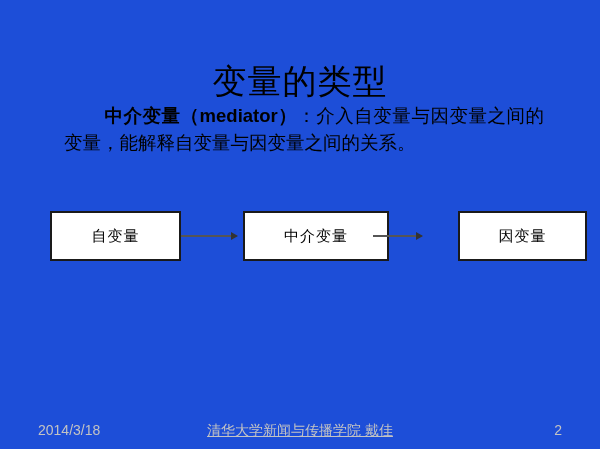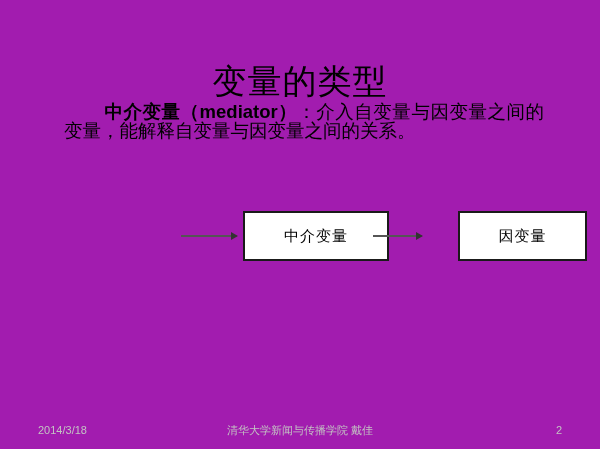--- a/index.html
+++ b/index.html
@@ -11,21 +11,21 @@
     height: 449px;
     background: #ffffff;
     font-family: "Liberation Sans", "DejaVu Sans", sans-serif;
     overflow: hidden;
     position: relative;
   }
 
   .slide {
     position: absolute;
     inset: 0;
-    background: #a21caf;
+    background: #1d4ed8;
   }
 
   
   .slide-title {
     position: absolute;
     top: 36px;
     left: 0;
     width: 600px;
     text-align: center;
     font-size: 34px;
@@ -36,21 +36,21 @@
     white-space: nowrap;
   }
 
   
   .body-block {
     position: absolute;
     top: 102px;
     left: 64px;
     width: 480px;
     font-size: 18.5px;
-    line-height: 19px;
+    line-height: 27px;
     color: #000000;
     text-align: justify;
     text-justify: inter-character;
   }
   .body-block .lead {
     font-weight: bold;
   }
   .body-indent {
     display: inline-block;
     width: 40px;
@@ -104,54 +104,58 @@
   }
 
   
   .footer {
     position: absolute;
     left: 0;
     bottom: 10px;
     width: 600px;
     height: 18px;
     color: #c3c3c3;
-    font-size: 11px;
+    font-size: 14px;
     line-height: 18px;
   }
   .footer-date {
     position: absolute;
     left: 38px;
     top: 0;
   }
   .footer-center {
     position: absolute;
     left: 0;
     top: 0;
     width: 600px;
     text-align: center;
+    text-decoration: underline;
   }
   .footer-page {
     position: absolute;
     right: 38px;
     top: 0;
   }
 </style>
 </head>
 <body>
 
 <div class="slide">
 
   <h1 class="slide-title">变量的类型</h1>
 
   <div class="body-block">
     <span class="body-indent"></span><span class="lead">中介变量（mediator）</span><span class="body-rest">：介入自变量与因变量之间的变量，能解释自变量与因变量之间的关系。</span>
   </div>
 
   <div class="diagram">
 
+    <div class="node-box node-iv">
+      <span>自变量</span>
+    </div>
 
     <div class="arrow arrow-1"></div>
 
     <div class="node-box node-med">
       <span>中介变量</span>
     </div>
 
     <div class="arrow arrow-2"></div>
 
     <div class="node-box node-dv">

